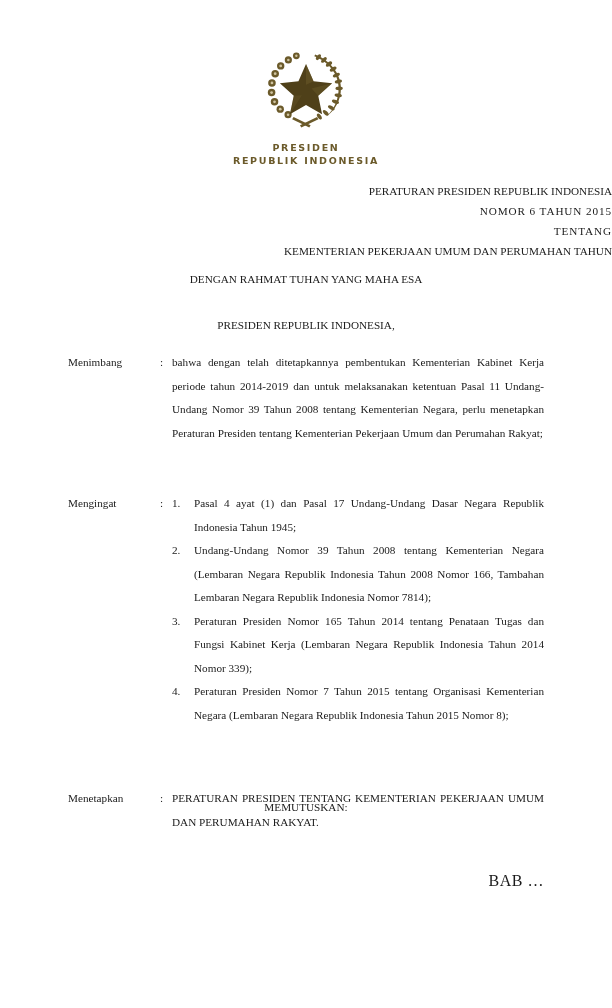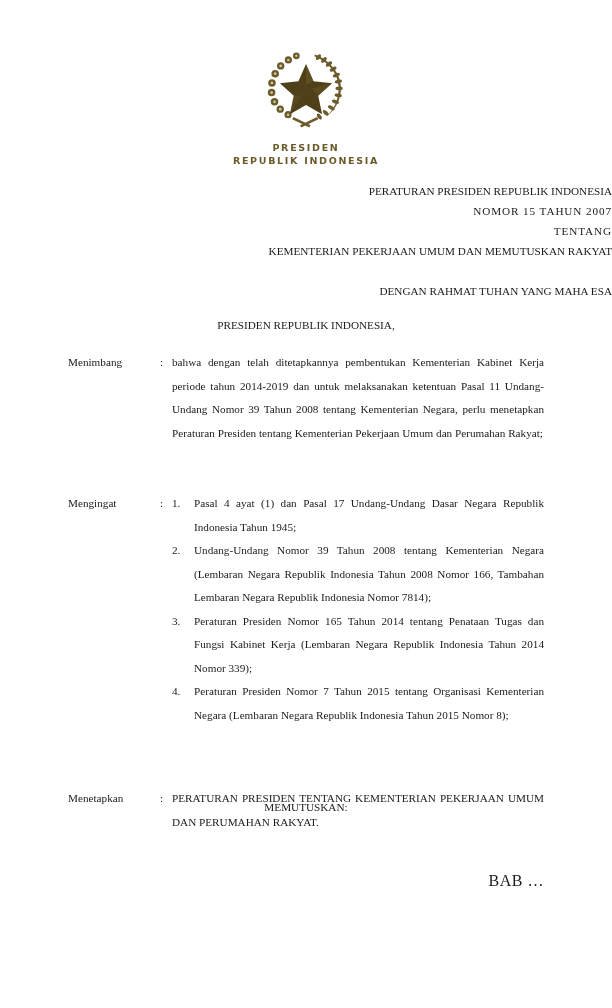--- a/index.html
+++ b/index.html
@@ -74,21 +74,21 @@
 
   
   .center-line {
     position: absolute;
     left: 0;
     width: 612px;
     text-align: center;
     font-size: 11.2px;
     line-height: 20px;
   }
-  .line-rahmat { top: 281px; text-align: right; }
+  .line-rahmat { top: 269px; }
   .line-presiden { top: 315px; }
   .line-memutuskan { top: 765px; margin-top: 32px; }
 
   
   .clause {
     position: absolute;
     left: 68px;
     width: 476px;
     font-size: 11.2px;
     line-height: 23.5px;
@@ -222,23 +222,23 @@
       </svg>
     </div>
     <div class="emblem-caption">
       <div>PRESIDEN</div>
       <div>REPUBLIK INDONESIA</div>
     </div>
   </div>
 
   <div class="title-block">
     <div class="ln">PERATURAN PRESIDEN REPUBLIK INDONESIA</div>
-    <div class="ln spaced">NOMOR  15  TAHUN  2007</div>
+    <div class="ln spaced">NOMOR  6  TAHUN  2015</div>
     <div class="ln spaced">TENTANG</div>
-    <div class="ln">KEMENTERIAN PEKERJAAN UMUM DAN MEMUTUSKAN RAKYAT</div>
+    <div class="ln">KEMENTERIAN PEKERJAAN UMUM DAN PERUMAHAN TAHUN</div>
   </div>
 
   <div class="center-line line-rahmat">DENGAN RAHMAT TUHAN YANG MAHA ESA</div>
   <div class="center-line line-presiden">PRESIDEN REPUBLIK INDONESIA,</div>
 
   <div class="clause clause-menimbang">
     <div class="clause-head">
       <span class="clause-label">Menimbang</span>
       <span class="clause-colon">:</span>
       <div class="clause-body">

